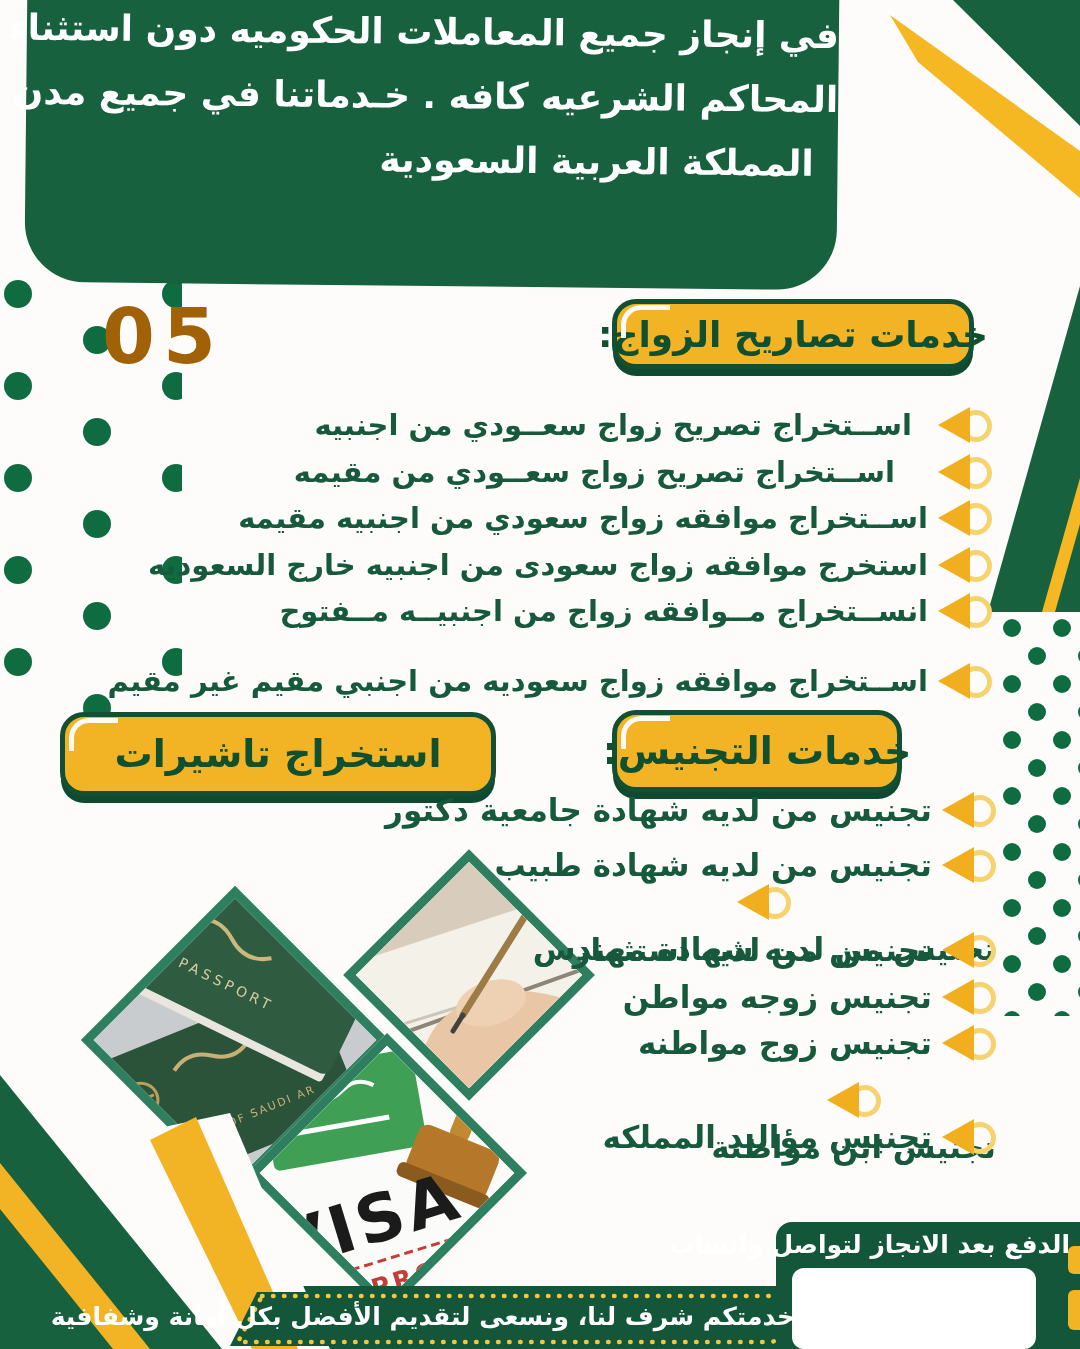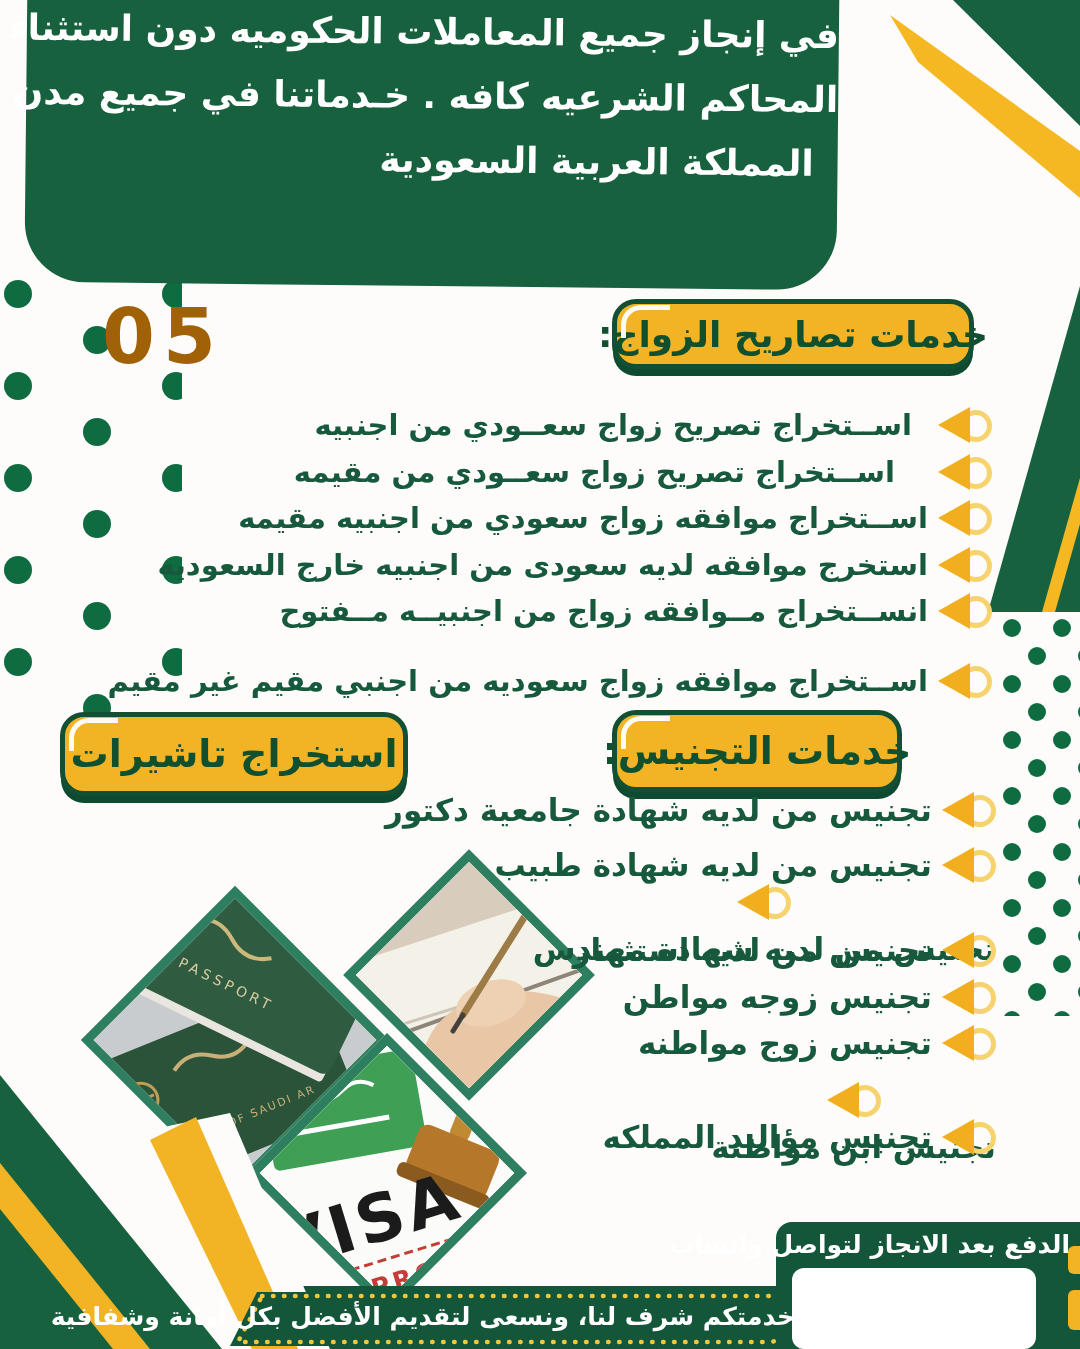--- a/index.html
+++ b/index.html
@@ -33,21 +33,21 @@
     border-radius:24px; box-shadow:0 8px 0 -1px #0D4A2F; white-space:nowrap;
   }
   .pill::before {
     content:""; position:absolute; top:1px; left:4px; width:44px; height:28px;
     border-top:5px solid rgba(255,255,255,.95);
     border-left:5px solid rgba(255,255,255,.95);
     border-top-left-radius:20px;
   }
   #pill-marriage { left:612px; top:299px; width:362px; height:70px; font-size:36px; }
   #pill-nat      { left:612px; top:710px; width:290px; height:82px; font-size:38px; }
-  #pill-visa     { left:60px;  top:712px; width:348px; height:84px; font-size:38px; }
+  #pill-visa     { left:60px;  top:712px; width:436px; height:84px; font-size:38px; }
 
   
   .svc-item {
     position:absolute; display:flex; align-items:center; gap:10px;
     direction:rtl; color:#17593C; font-weight:bold; white-space:nowrap; height:40px;
   }
   .svc-item .label { display:block; }
   .m-item { right:88px; font-size:29px; }
   .n-item { right:84px; font-size:31px; }
 
@@ -234,21 +234,21 @@
         <span class="ring"></span>
         <span class="tri"></span>
       </span>
     <span class="label">اســتخراج موافقه زواج سعودي من اجنبيه مقيمه</span>
   </div>
   <div class="svc-item m-item" style="top:545px;">
     <span class="bullet">
         <span class="ring"></span>
         <span class="tri"></span>
       </span>
-    <span class="label">استخرج موافقه لديه سعودى من اجنبيه خارج السعوديه</span>
+    <span class="label">استخرج موافقه زواج سعودى من اجنبيه خارج السعوديه</span>
   </div>
   <div class="svc-item m-item" style="top:591px;">
     <span class="bullet">
         <span class="ring"></span>
         <span class="tri"></span>
       </span>
     <span class="label">انســتخراج مــوافقه زواج من اجنبيــه مــفتوح</span>
   </div>
   <div class="svc-item m-item" style="top:661px;">
     <span class="bullet">

